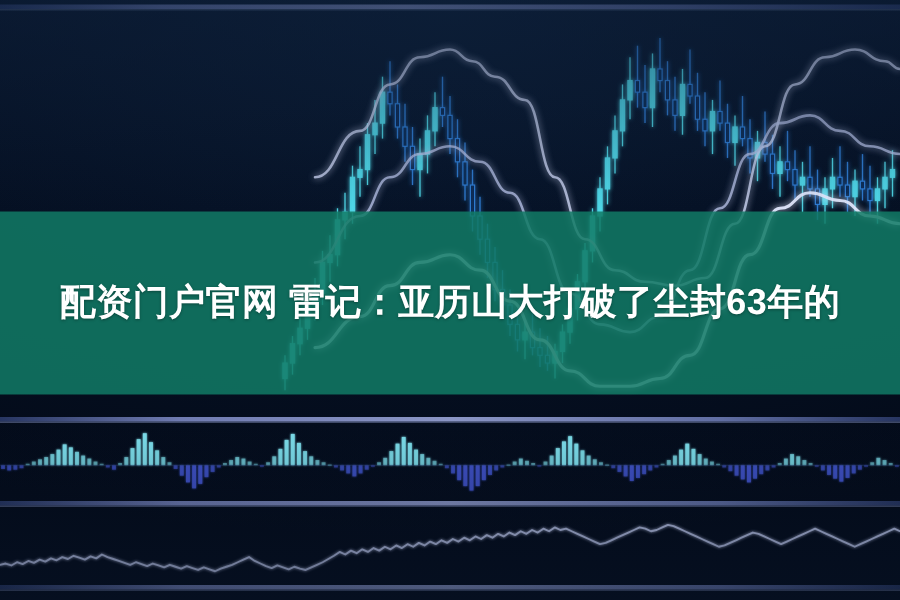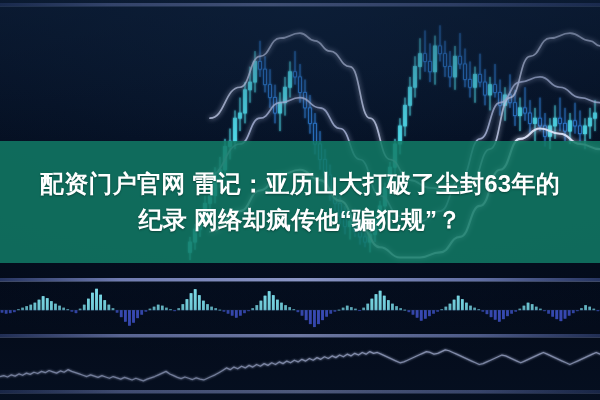--- a/index.html
+++ b/index.html
@@ -447,17 +447,16 @@
   <div class="divider" id="div-2"></div>
   <div class="divider thin" id="div-2b"></div>
   <div class="divider" id="div-3"></div>
   <div class="divider thin" id="div-3b"></div>
 
   <div class="bg-vignette"></div>
 
   <div class="band">
     <div class="headline">
       <div class="seg">配资门户官网 雷记：亚历山大打破了尘封63年的</div>
-      <div class="seg">纪录 网络却疯传他“骗犯规”？</div>
     </div>
   </div>
 
 </div>
 
 </body></html>

